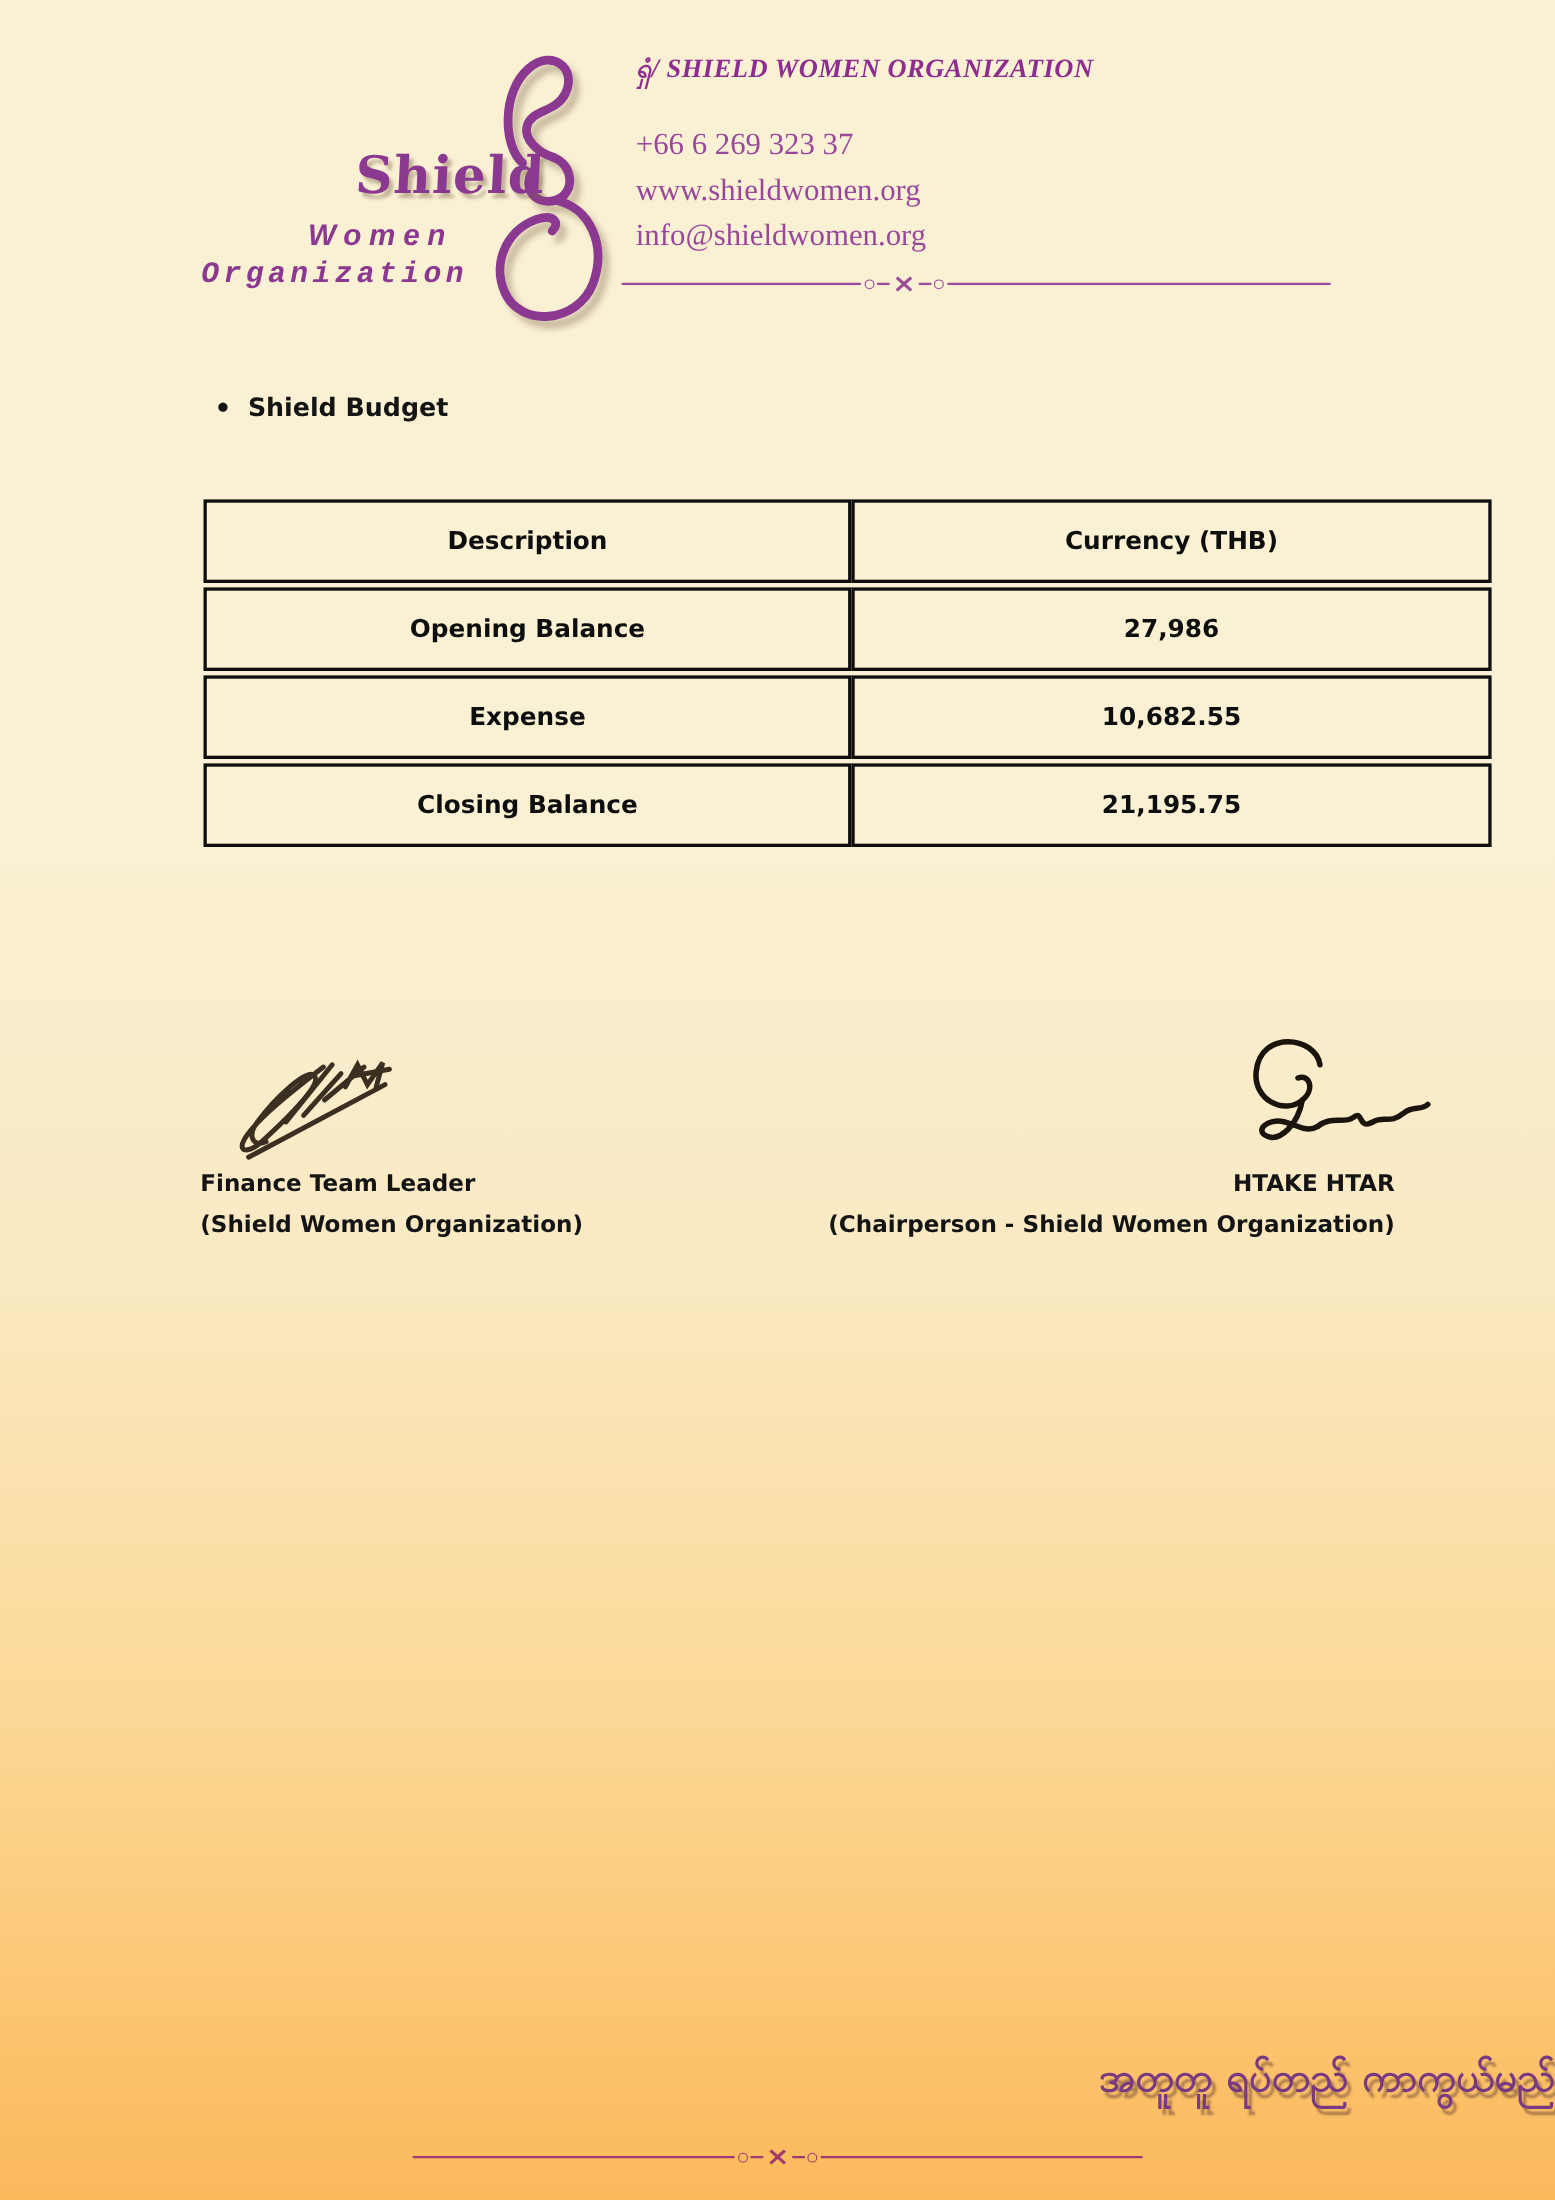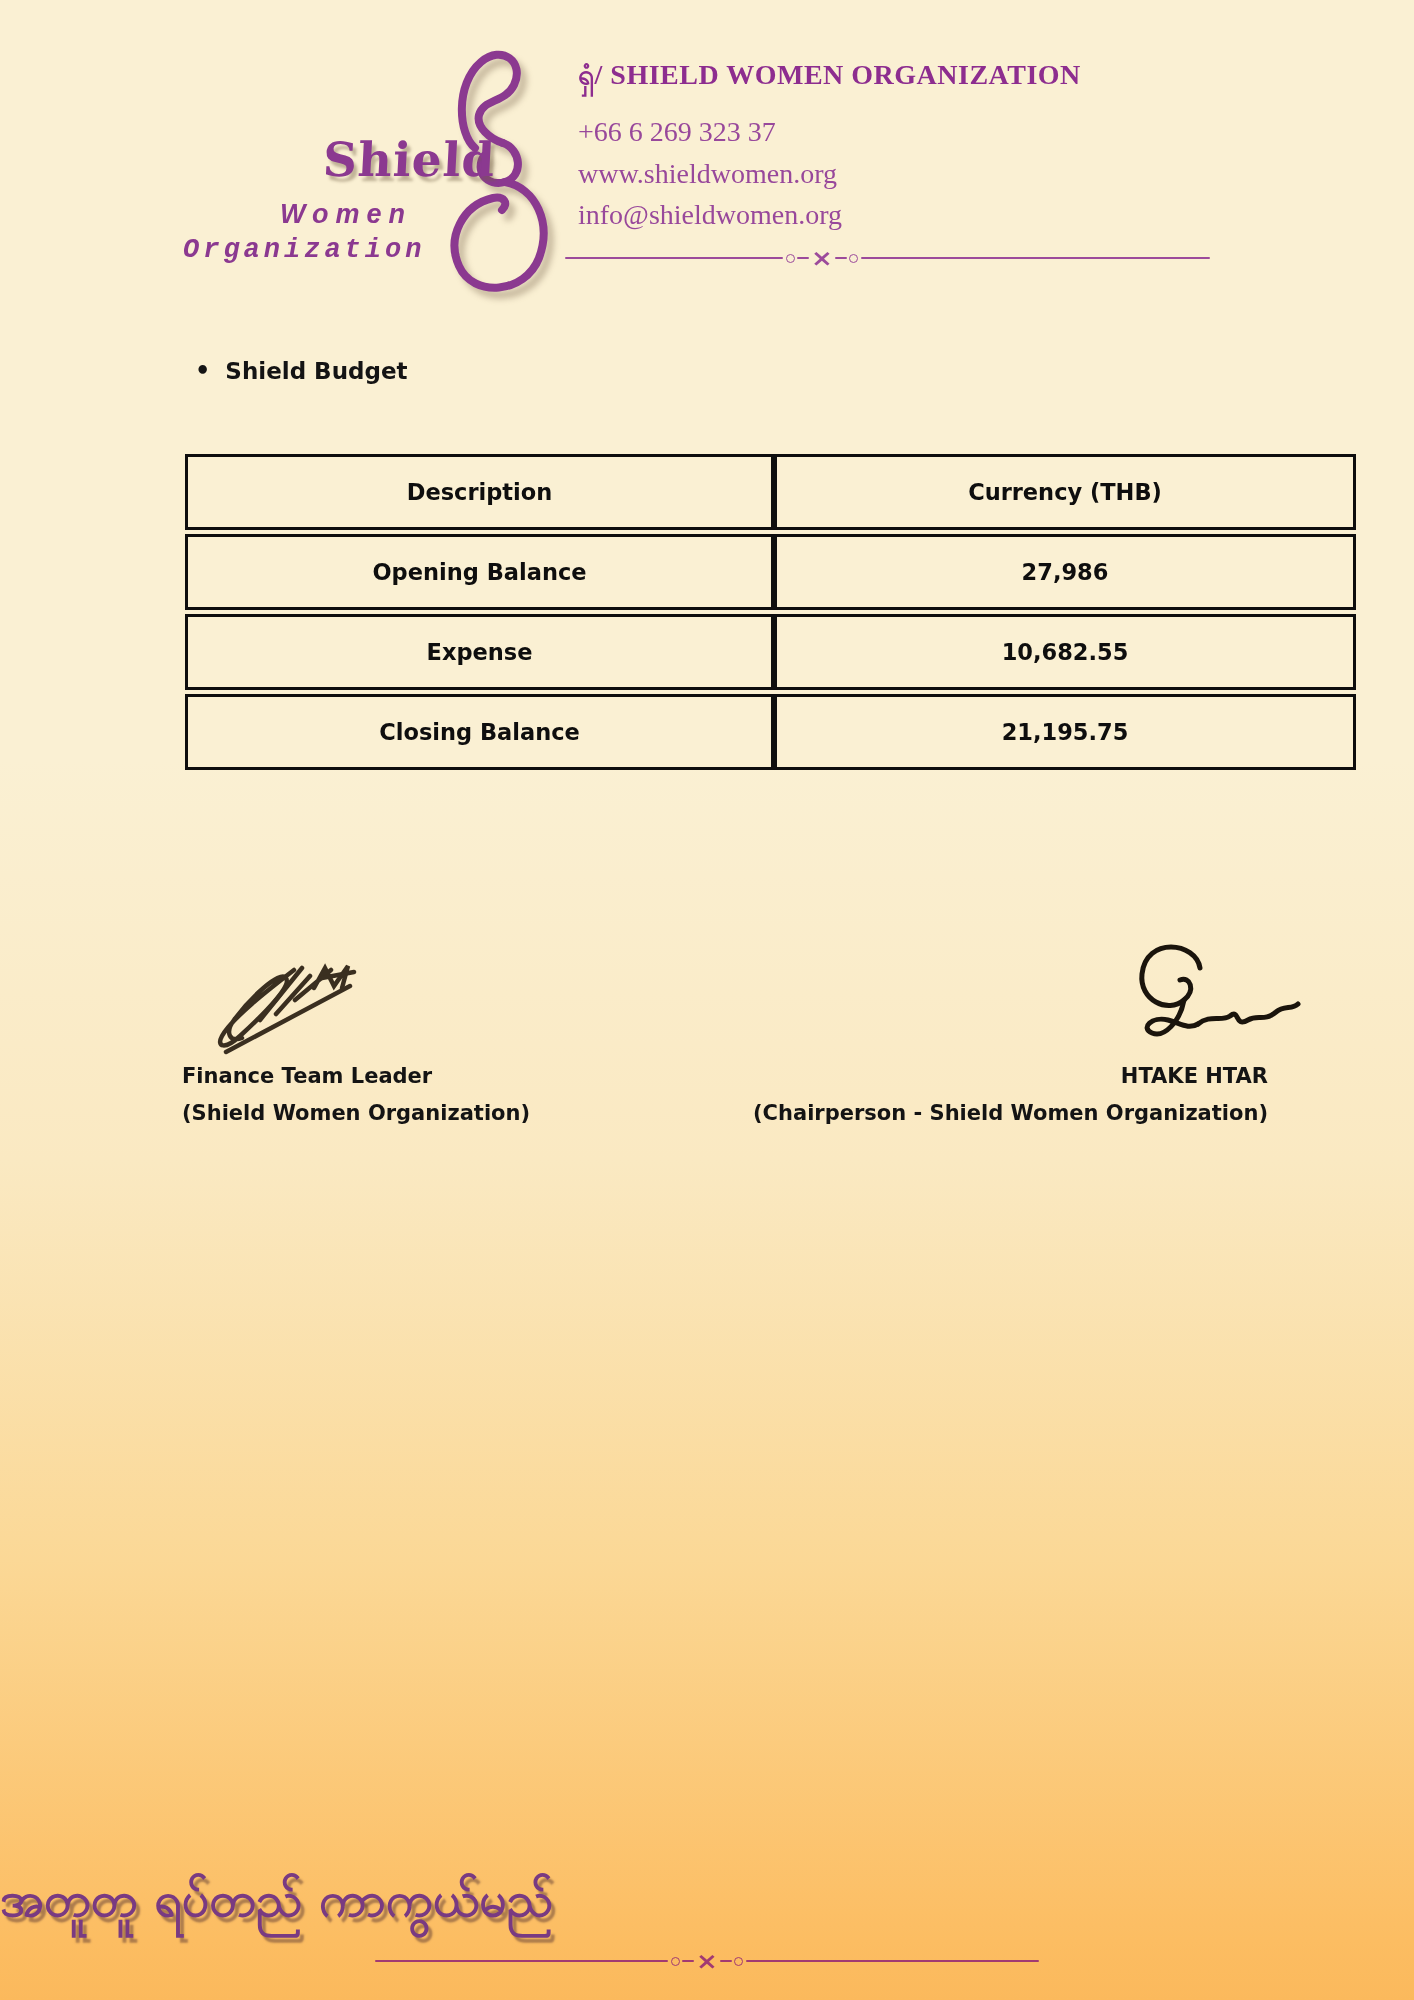--- a/index.html
+++ b/index.html
@@ -35,23 +35,23 @@
     font-family:"Liberation Sans",sans-serif;font-weight:bold;font-style:italic;
     font-size:27px;letter-spacing:7px;color:var(--purple-logo);
   }
   .logo-organization{
     position:absolute;left:183px;top:235px;
     font-family:Liberation Mono, monospace;font-weight:bold;font-style:italic;
     font-size:27px;letter-spacing:4px;color:var(--purple-logo);
   }
   
   .org-title{
-    position:absolute;left:578px;top:56px;
-    font-family:"Liberation Serif",serif;font-weight:bold;font-size:28px;
-    color:var(--purple-title);letter-spacing:.5px;white-space:nowrap;
+    position:absolute;left:578px;top:46px;
+    font-family:"Liberation Serif",serif;font-weight:bold;font-size:24px;
+    color:var(--purple-title);letter-spacing:.5px;white-space:nowrap;font-style:italic;
   }
   .contact{
     position:absolute;left:578px;white-space:nowrap;
     font-family:"Liberation Serif",serif;font-size:28px;color:var(--purple-text);
   }
   .contact.phone{top:116px;}
   .contact.website{top:158px;}
   .contact.email{top:199px;}
   
   .divider{position:absolute;display:flex;align-items:center;height:18px;}
@@ -92,22 +92,22 @@
   .sig-text{
     position:absolute;font-family:"DejaVu Sans",sans-serif;font-weight:bold;
     font-size:21px;color:var(--text-dark);white-space:nowrap;
   }
   .sig-left-title{left:182px;top:1064px;}
   .sig-left-sub{left:182px;top:1101px;}
   .sig-right-name{left:700px;top:1064px;width:568px;text-align:right;}
   .sig-right-sub{left:700px;top:1101px;width:568px;text-align:right;}
   
   .slogan{
-    position:absolute;left:0;top:1862px;width:1414px;text-align:left;
-    font-family:"DejaVu Sans",sans-serif;font-weight:bold;font-size:48px;line-height:1.55;
+    position:absolute;left:0;top:1862px;width:1414px;text-align:right;
+    font-family:"DejaVu Sans",sans-serif;font-weight:bold;font-size:36px;line-height:1.55;
     color:var(--slogan-purple);text-shadow:4px 5px 2px rgba(93,58,52,.5);
   }
 </style>
 </head>
 <body>
 
 <div class="page">
 
   <div>
 

